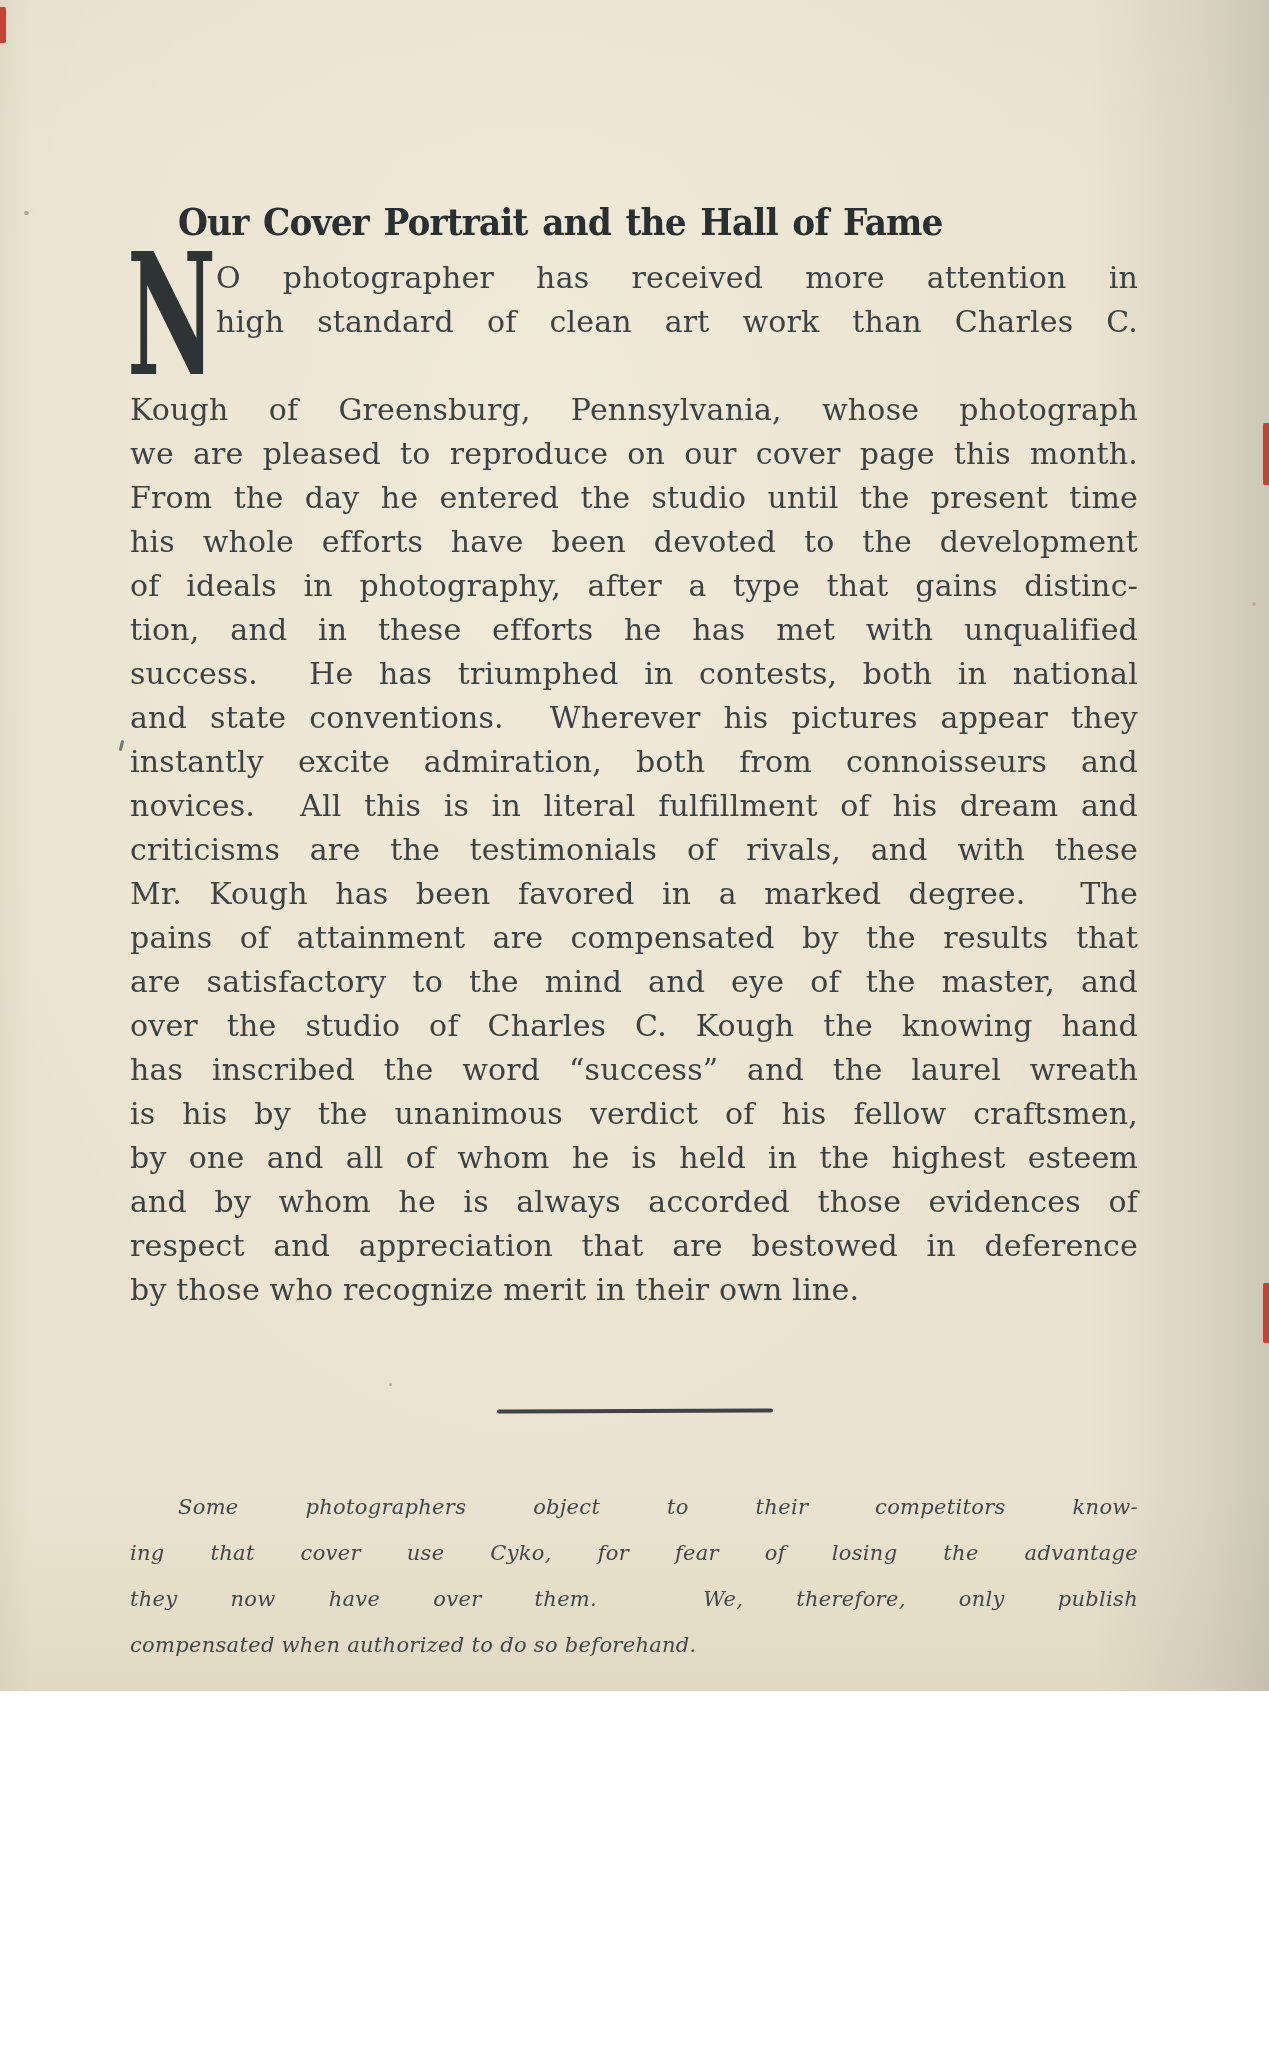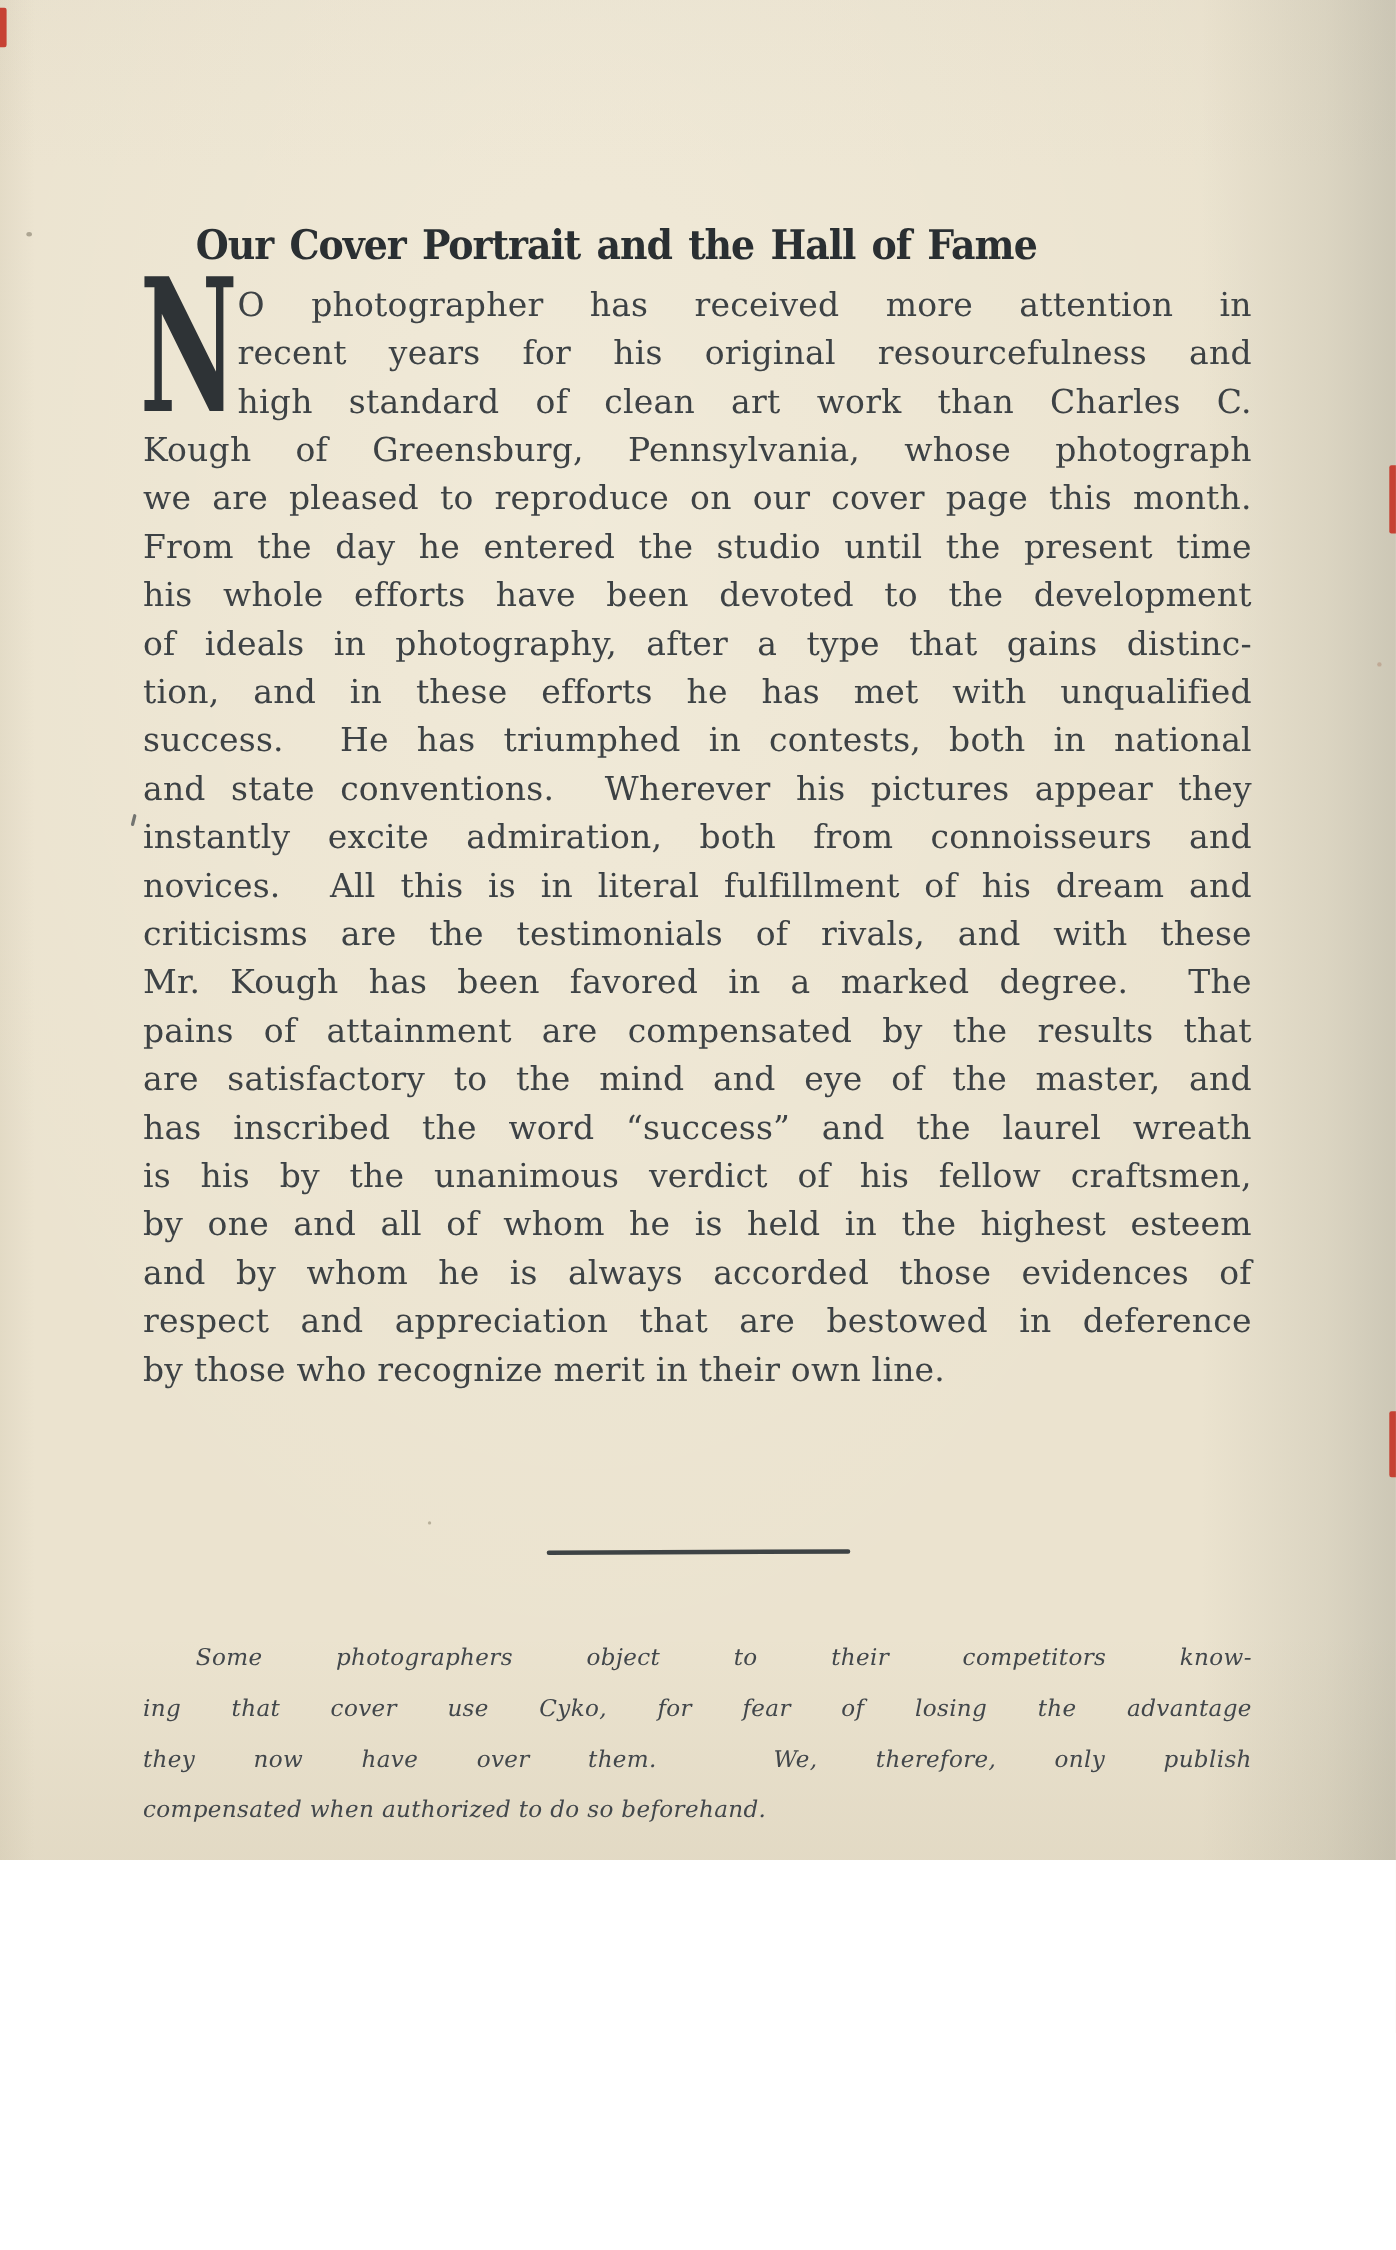--- a/index.html
+++ b/index.html
@@ -99,39 +99,39 @@
   <div class="speck speck-b"></div>
   <div class="speck speck-c"></div>
   <div class="ink-tick"></div>
 
   <h1 class="title">Our Cover Portrait and the Hall of Fame</h1>
 
   <div class="dropcap">N</div>
 
   <div class="opening-lines">
       <div class="tline">O photographer has received more attention in</div>
-      <div class="tline">recent years for his original resourcefulness and</div>
       <div class="tline">high standard of clean art work than Charles C.</div>
     </div>
 
   <div class="body-lines">
       <div class="tline">Kough of Greensburg, Pennsylvania, whose photograph</div>
       <div class="tline">we are pleased to reproduce on our cover page this month.</div>
       <div class="tline">From the day he entered the studio until the present time</div>
       <div class="tline">his whole efforts have been devoted to the development</div>
       <div class="tline">of ideals in photography, after a type that gains distinc-</div>
       <div class="tline">tion, and in these efforts he has met with unqualified</div>
       <div class="tline">success.&nbsp; He has triumphed in contests, both in national</div>
       <div class="tline">and state conventions.&nbsp; Wherever his pictures appear they</div>
       <div class="tline">instantly excite admiration, both from connoisseurs and</div>
       <div class="tline">novices.&nbsp; All this is in literal fulfillment of his dream and</div>
       <div class="tline">criticisms are the testimonials of rivals, and with these</div>
       <div class="tline">Mr. Kough has been favored in a marked degree.&nbsp; The</div>
       <div class="tline">pains of attainment are compensated by the results that</div>
       <div class="tline">are satisfactory to the mind and eye of the master, and</div>
+      <div class="tline">over the studio of Charles C. Kough the knowing hand</div>
       <div class="tline">has inscribed the word “success” and the laurel wreath</div>
       <div class="tline">is his by the unanimous verdict of his fellow craftsmen,</div>
       <div class="tline">by one and all of whom he is held in the highest esteem</div>
       <div class="tline">and by whom he is always accorded those evidences of</div>
       <div class="tline">respect and appreciation that are bestowed in deference</div>
       <div class="tline">by those who recognize merit in their own line.</div>
     </div>
 
   <div class="rule"></div>
 

